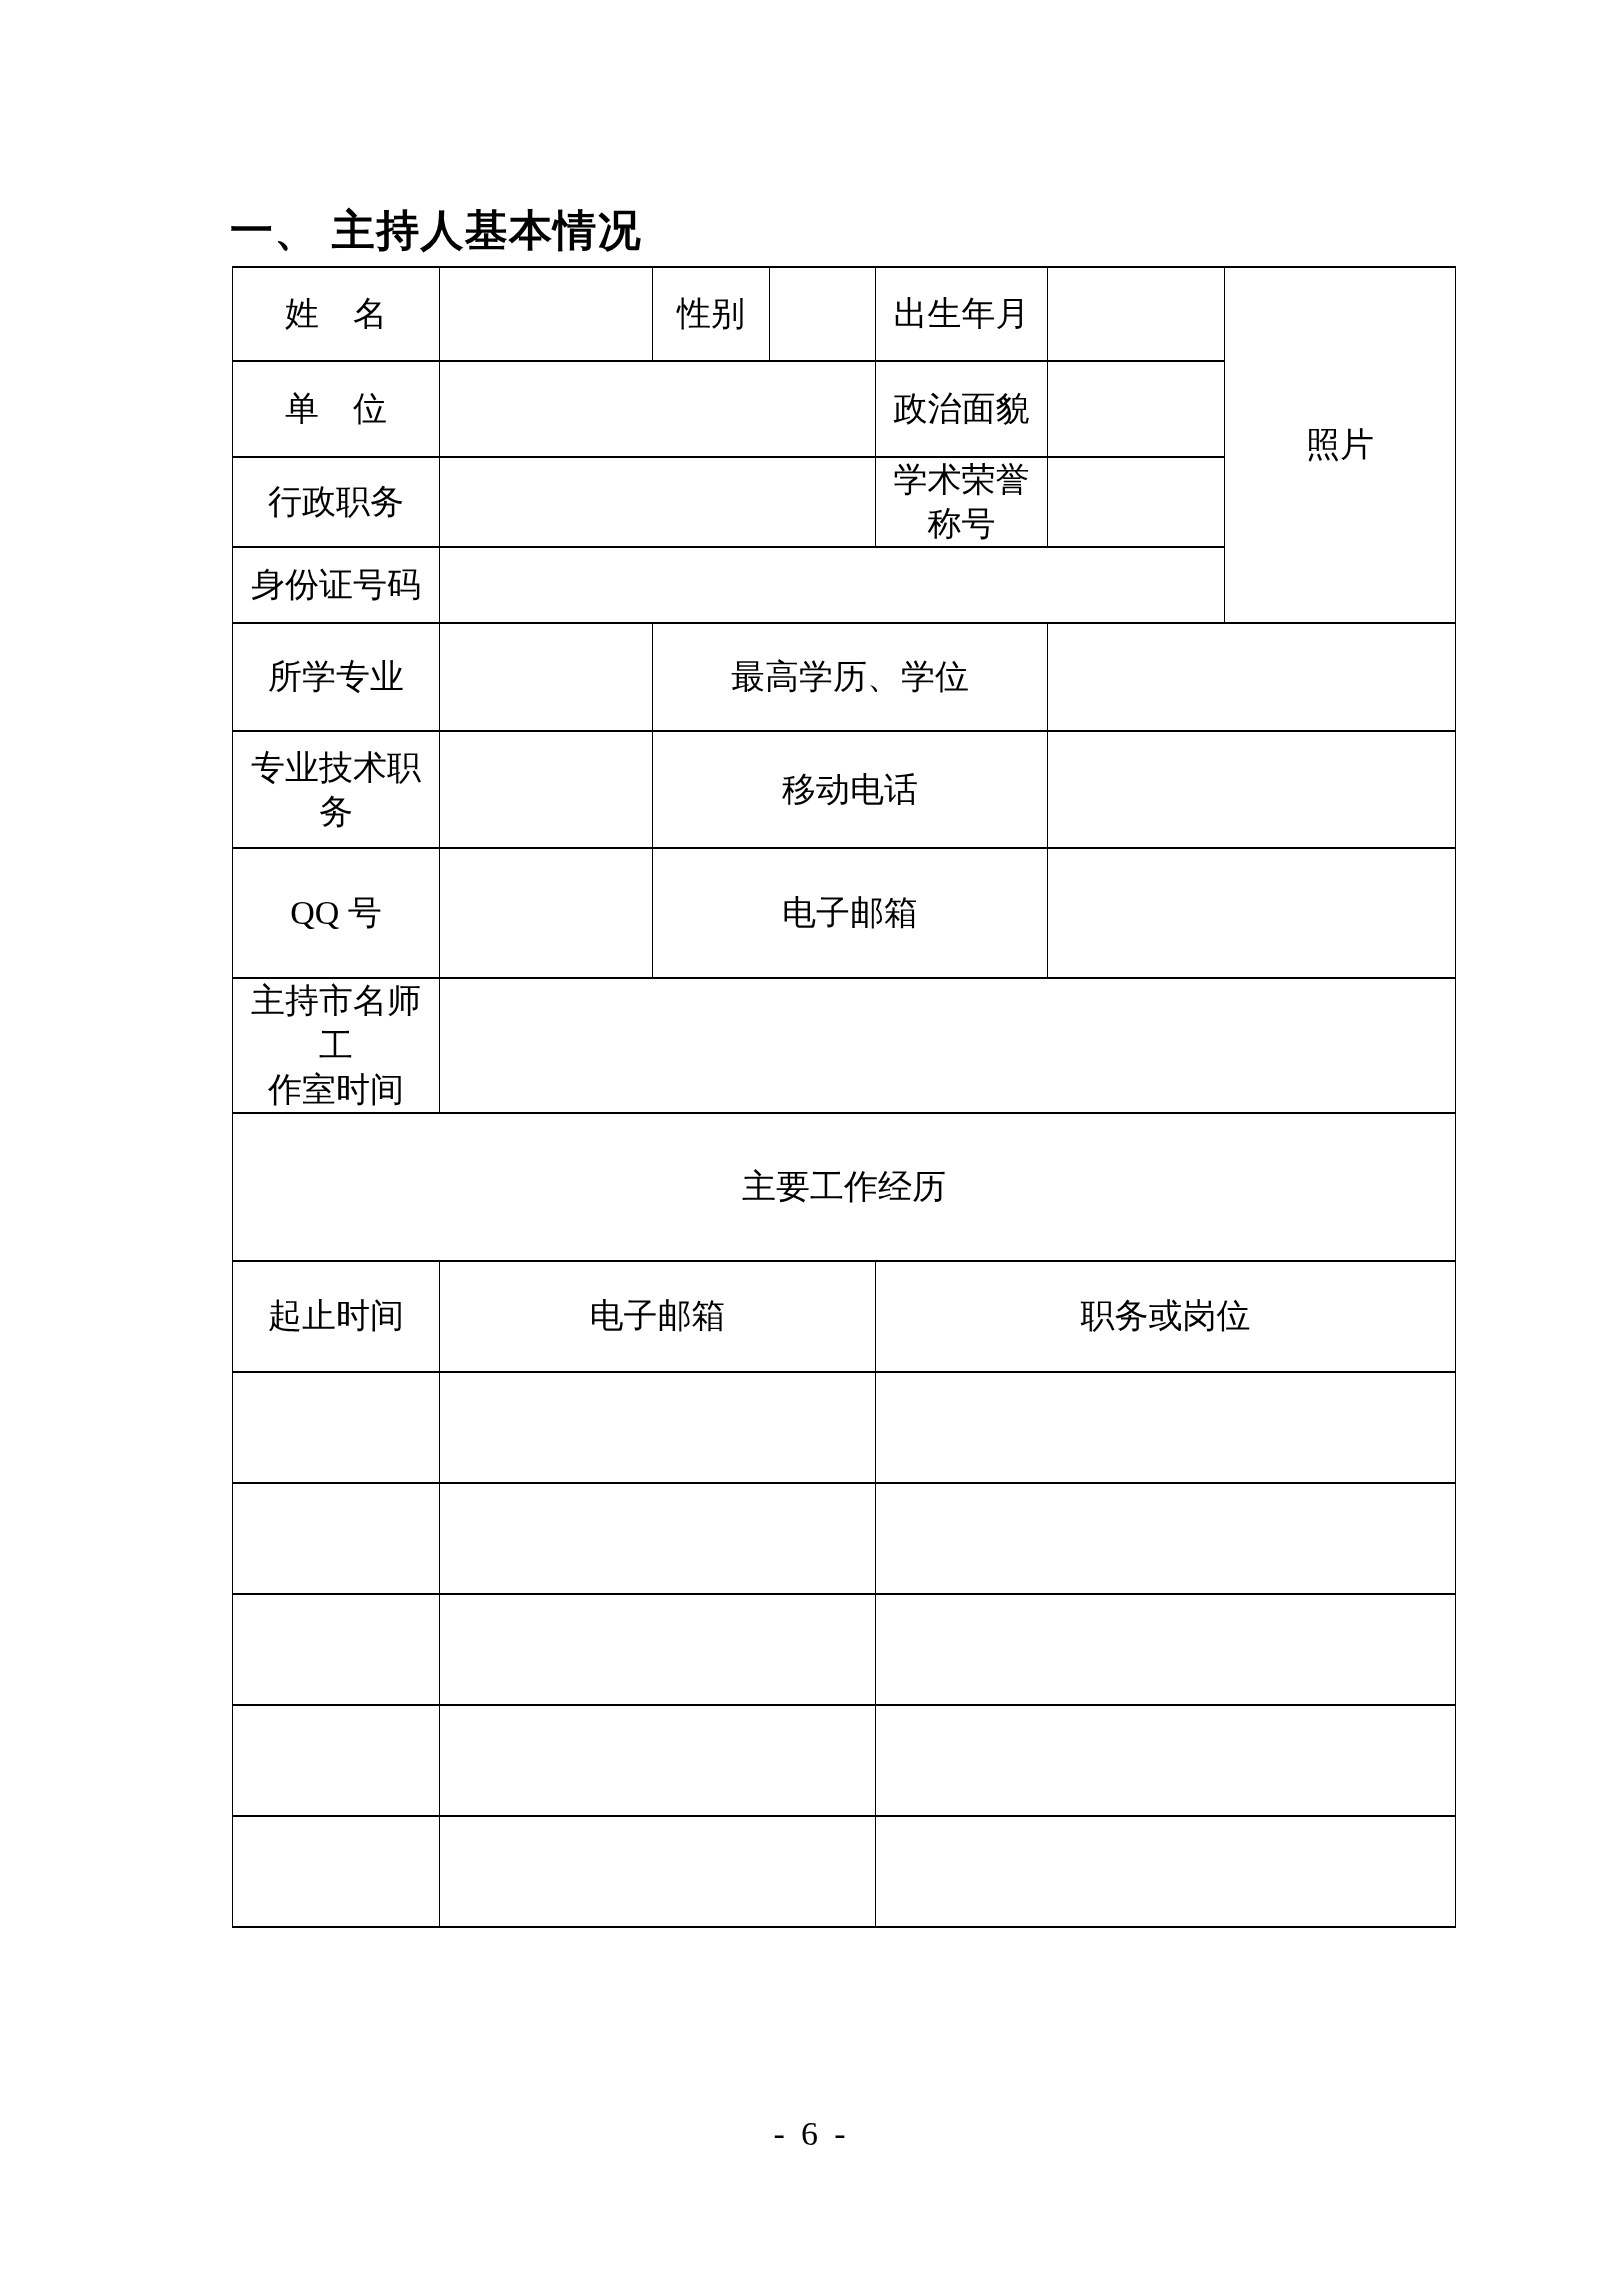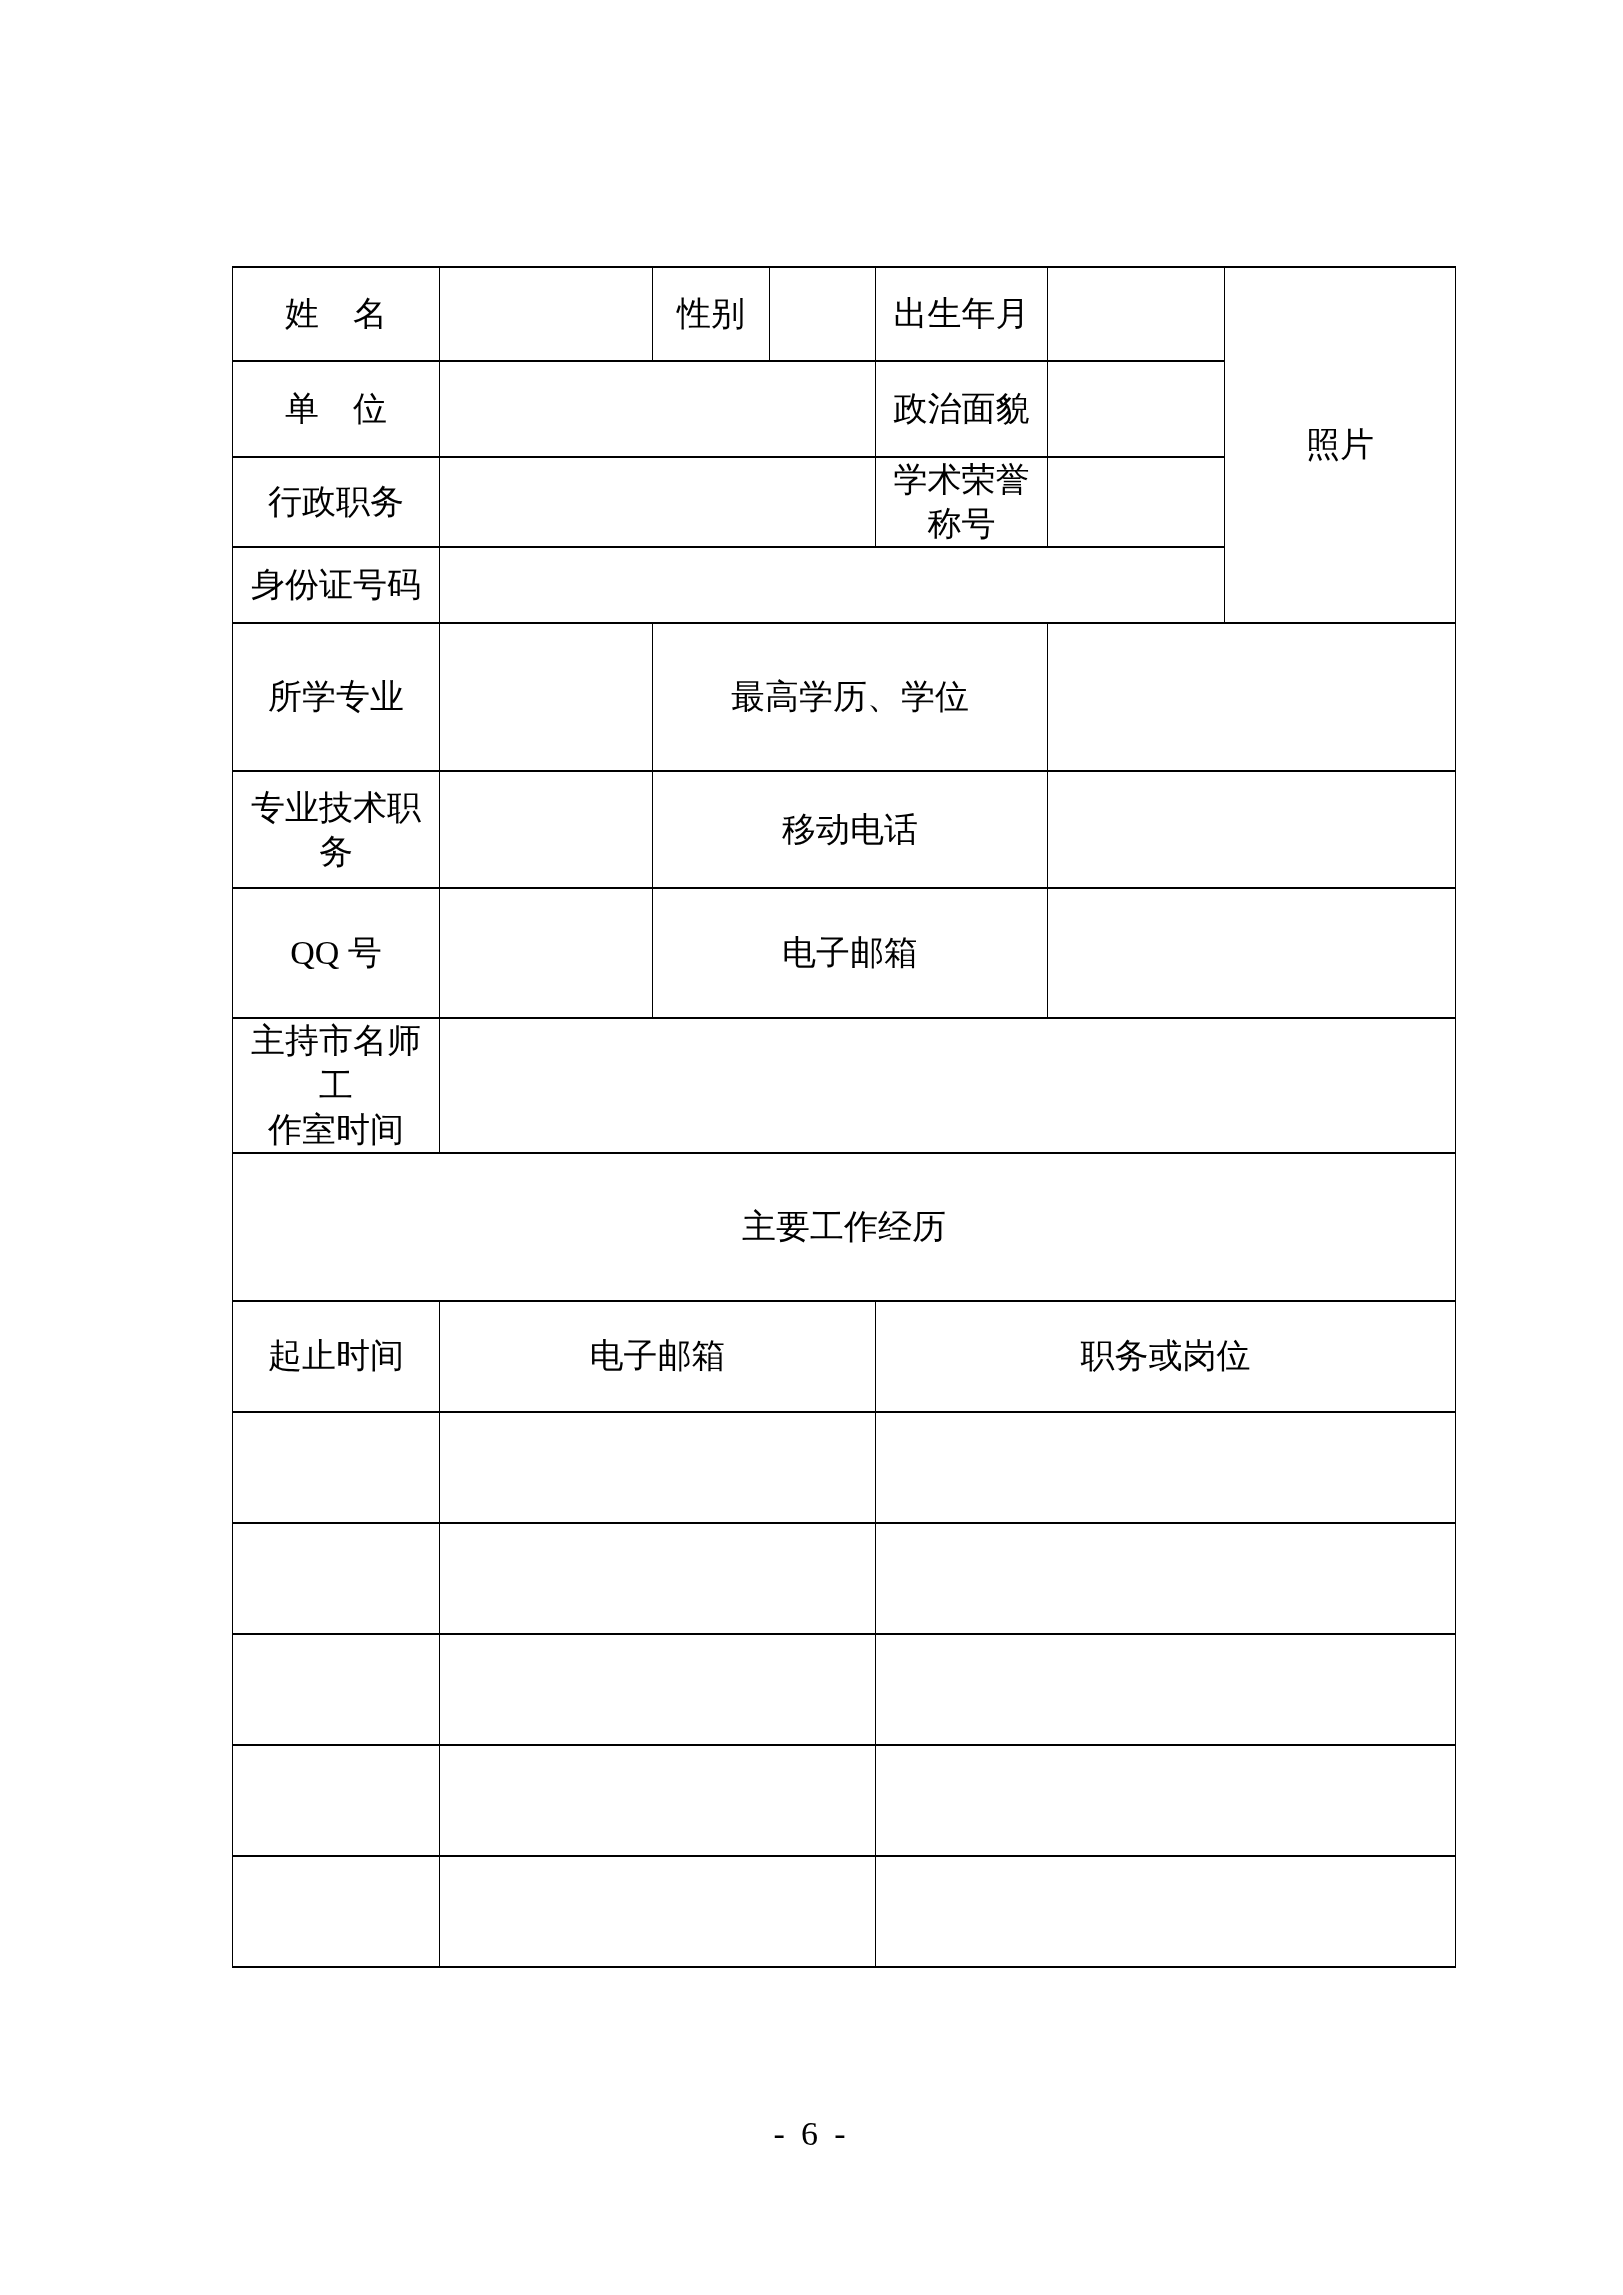--- a/index.html
+++ b/index.html
@@ -52,20 +52,21 @@
     text-align: center;
     font-size: 34px;
     letter-spacing: 3.9px;
   }
 </style>
 </head>
 <body>
 
 <div class="page">
 
+  <div class="doc-title">一、 主持人基本情况</div>
 
   <table class="form-table">
     <colgroup>
       <col style="width:207px">
       <col style="width:213px">
       <col style="width:117px">
       <col style="width:106px">
       <col style="width:172px">
       <col style="width:177px">
       <col style="width:231px">
@@ -90,21 +91,21 @@
         <td>行政职务</td>
         <td colspan="3"></td>
         <td>学术荣誉
 称号</td>
         <td></td>
       </tr>
       <tr style="height:76px">
         <td>身份证号码</td>
         <td colspan="5"></td>
       </tr>
-      <tr style="height:148px">
+      <tr style="height:108px">
         <td>所学专业</td>
         <td></td>
         <td colspan="3">最高学历、学位</td>
         <td colspan="2"></td>
       </tr>
       <tr style="height:117px">
         <td>专业技术职务</td>
         <td></td>
         <td colspan="3">移动电话</td>
         <td colspan="2"></td>

